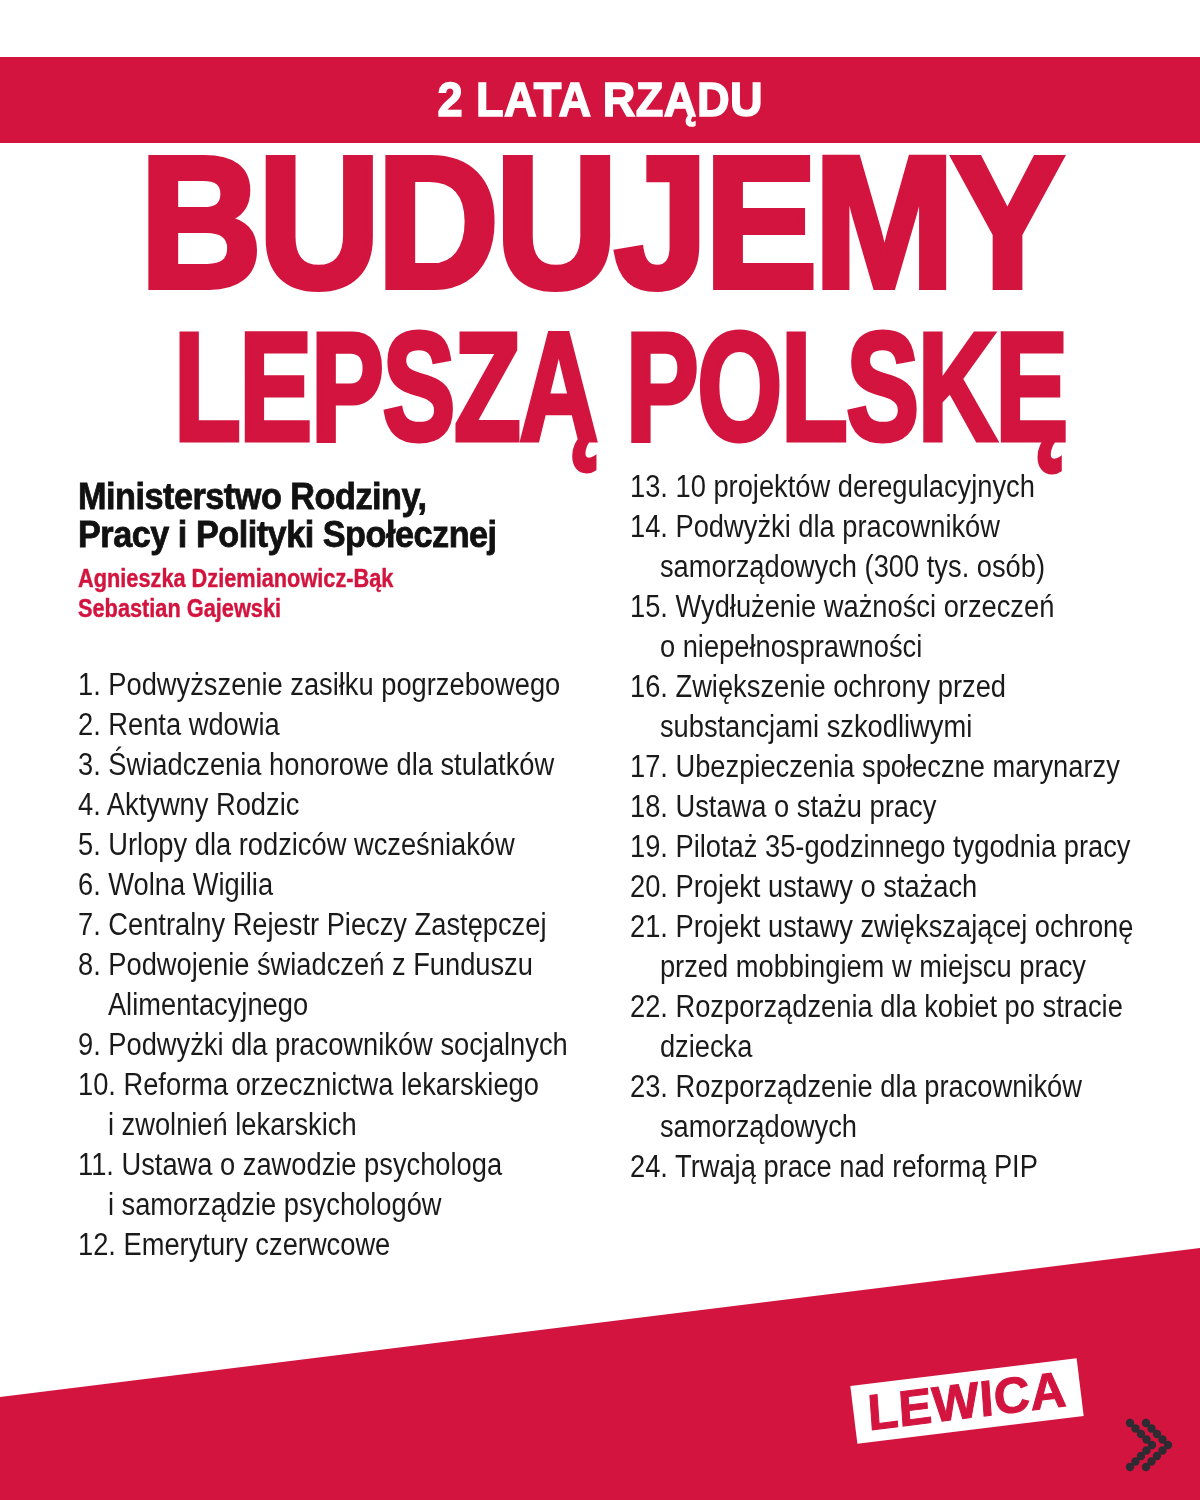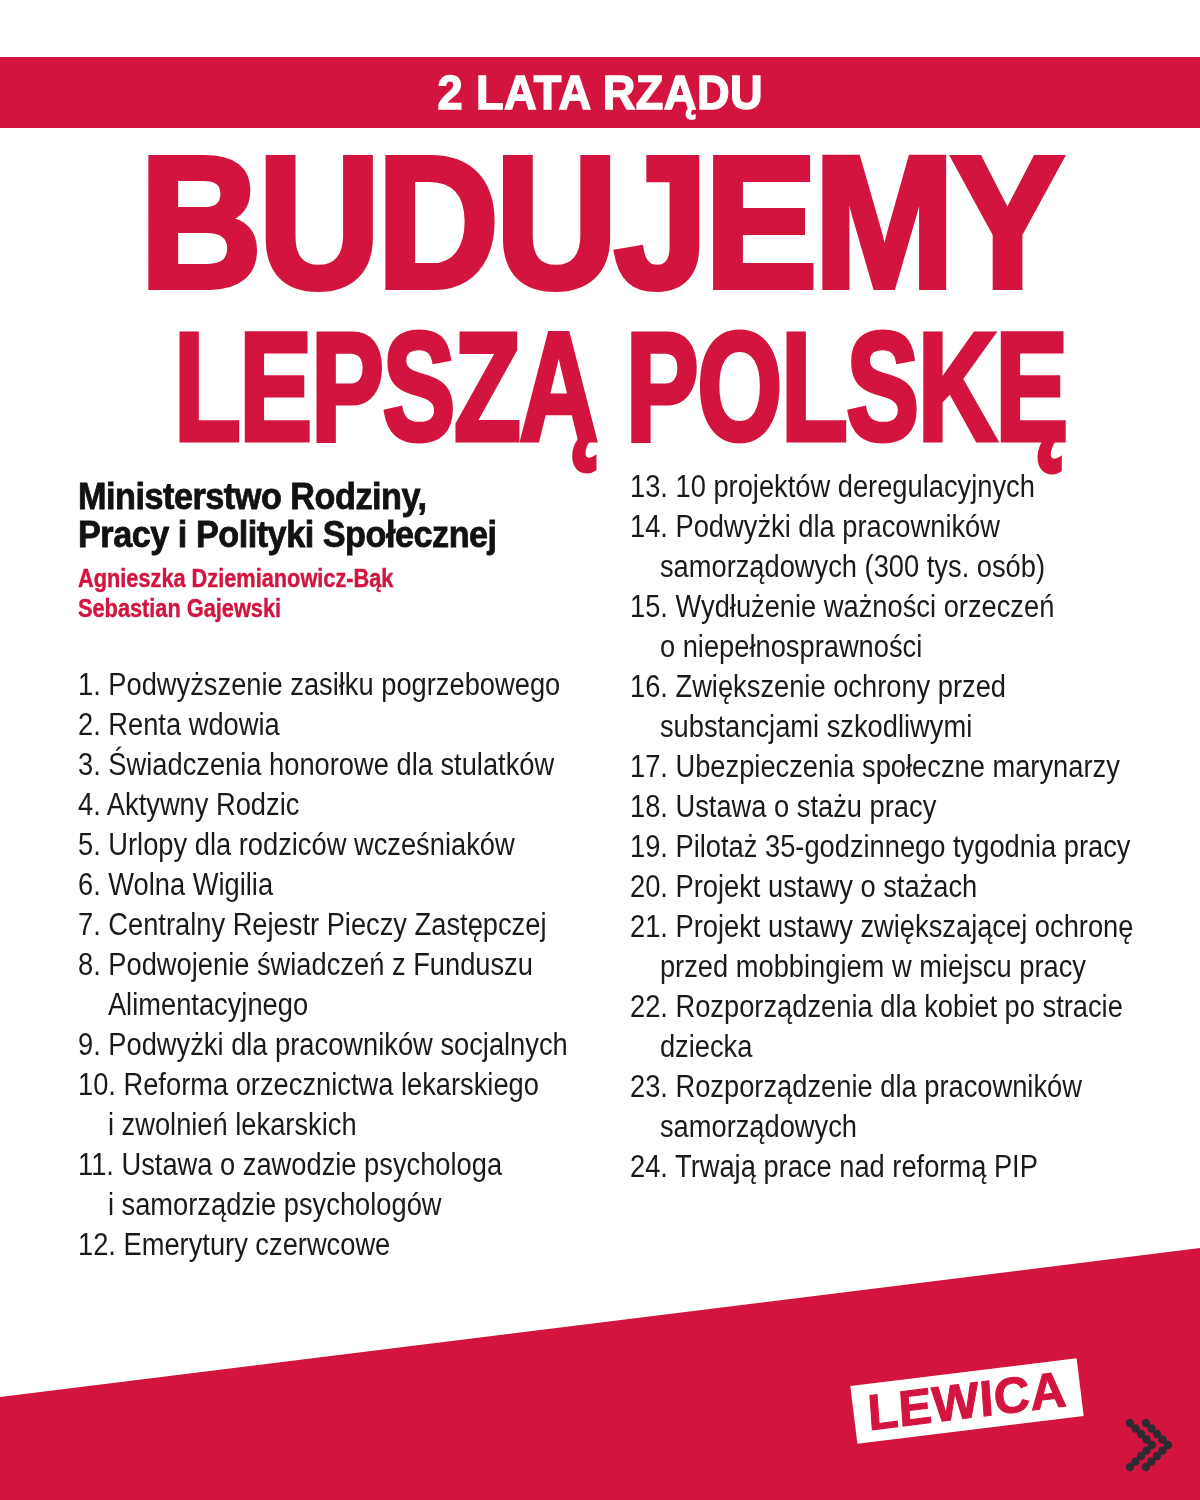--- a/index.html
+++ b/index.html
@@ -8,21 +8,21 @@
     width:1200px;height:1500px;
     background:#ffffff;
     font-family:"Liberation Sans",sans-serif;
     position:relative;overflow:hidden;
     -webkit-font-smoothing:antialiased;
   }
   .page{position:absolute;inset:0;width:1200px;height:1500px;}
 
   
   .band{
-    position:absolute;left:0;top:57px;width:1200px;height:71px;
+    position:absolute;left:0;top:57px;width:1200px;height:86px;
     background:#D2143E;
     display:flex;align-items:center;justify-content:center;
   }
   .band .band-text{
     color:#ffffff;font-weight:bold;font-size:48px;line-height:1;
     letter-spacing:.5px;white-space:nowrap;
     transform:scaleX(.94);
     -webkit-text-stroke:1.5px #ffffff;
   }
 

